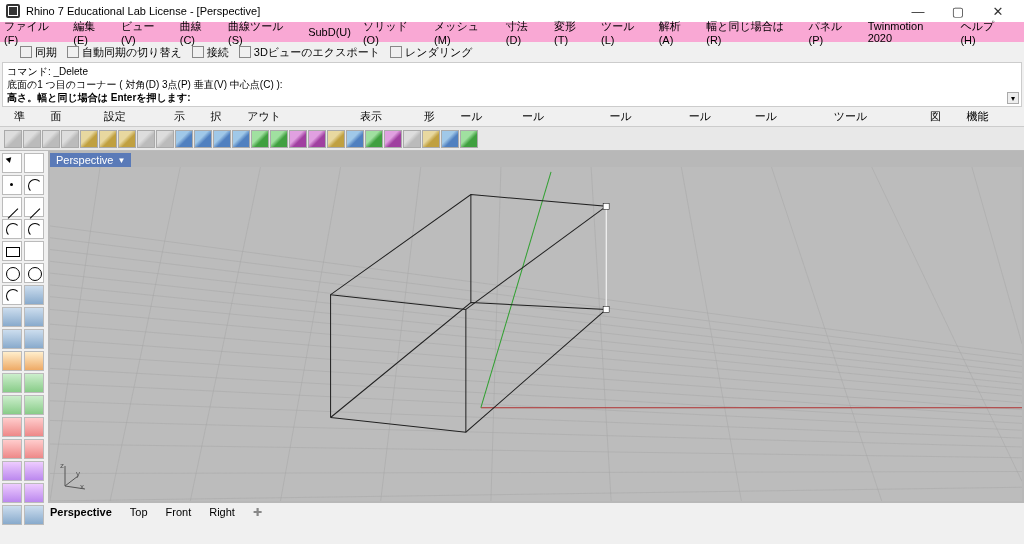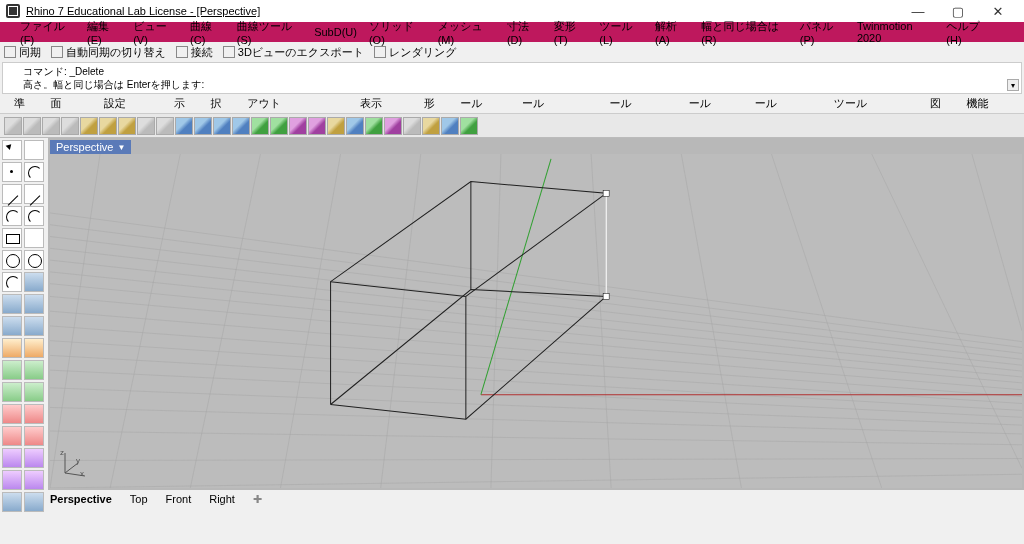--- a/index.html
+++ b/index.html
@@ -1,30 +1,30 @@
 <!DOCTYPE html>
 <html><head>
 <meta charset="utf-8">
 <style>
   * { box-sizing: border-box; margin: 0; padding: 0; font-family: "Meiryo UI", "MS UI Gothic", sans-serif; }
   body { width: 1024px; height: 544px; overflow: hidden; background: #f0f0f0; font-size: 11px; color: #000; }
   .titlebar { height: 22px; background: #fff; display: flex; align-items: center; padding: 0 6px; }
   .titlebar .app-icon { width: 14px; height: 14px; background: #333; margin-right: 6px; border-radius: 2px; position:relative; }
   .titlebar .app-icon::after{content:"";position:absolute;inset:2px;border:1px solid #fff;}
-  .titlebar .title { flex: 1; font-size: 11px; text-decoration: underline; }
+  .titlebar .title { flex: 1; font-size: 11px; }
   .titlebar .win-btn { width: 40px; height: 22px; display: flex; align-items: center; justify-content: center; font-size: 13px; color:#333;}
-  .menubar { height: 20px; background: #be185d; display: flex; align-items: center; padding: 0 20px; font-size: 11px; }
+  .menubar { height: 20px; background: #f9a8d4; display: flex; align-items: center; padding: 0 4px; font-size: 11px; }
   .menubar span { margin-right: 12px; }
-  .quickbar { height: 20px; background: #f0f0f0; display: flex; align-items: center; padding: 0 4px; font-size: 11px; gap:10px;}
+  .quickbar { height: 20px; background: #f0f0f0; display: flex; align-items: center; padding: 0 20px; font-size: 11px; gap:10px;}
   .quickbar .qitem{display:flex;align-items:center;gap:3px;}
   .qicon{width:12px;height:12px;border:1px solid #888;display:inline-block;}
   .cmdlog { background: #fff; border: 1px solid #ccc; margin: 0 2px; padding: 2px 4px; font-size: 10px; line-height: 13px; position:relative;}
   .cmdlog .dropdown{position:absolute;right:2px;bottom:2px;width:12px;height:12px;border:1px solid #aaa;background:#eee;display:flex;align-items:center;justify-content:center;font-size:8px;}
-  .cmdlog div{white-space:nowrap;margin-left:16px;}
-  .cmdlog .prompt{font-weight:normal;}
+  .cmdlog div{white-space:nowrap;}
+  .cmdlog .prompt{font-weight:bold;}
   .tabstrip { height: 20px; background: #f0f0f0; display: flex; align-items: flex-end; padding: 0 4px; border-bottom:1px solid #ccc;}
   .tabstrip span { padding: 2px 10px; font-size: 11px; }
   .toolbar2 { height: 24px; background: #e8e8e8; display: flex; align-items: center; padding: 0 4px; gap: 1px; border-bottom:1px solid #bbb;}
   .tbicon { width: 18px; height: 18px; background: linear-gradient(135deg,#ddd 40%,#bbb 60%); border:1px solid #aaa;}
   .tbicon.c1{background:linear-gradient(135deg,#e8d8a0 40%,#c0a040 60%);}
   .tbicon.c2{background:linear-gradient(135deg,#a0c8e8 40%,#5080c0 60%);}
   .tbicon.c3{background:linear-gradient(135deg,#a0e0a0 40%,#40a040 60%);}
   .tbicon.c4{background:linear-gradient(135deg,#e0a0e0 40%,#a040a0 60%);}
   .main { display: flex; height: 352px; }
   .sidetools { width: 48px; background: #f0f0f0; display: flex; flex-wrap: wrap; align-content: flex-start; gap: 2px; padding: 2px; }
@@ -101,20 +101,21 @@
       <span>3Dビューのエクスポート</span>
     </div>
   <div class="qitem">
       <span class="qicon"></span>
       <span>レンダリング</span>
     </div>
 </div>
 
 <div class="cmdlog">
   <div>コマンド: _Delete</div>
+  <div>底面の1 つ目のコーナー ( 対角(D)  3点(P)  垂直(V)  中心点(C) ):</div>
   <div class="prompt">高さ。幅と同じ場合は Enterを押します:</div>
   <div class="dropdown">▾</div>
 </div>
 
 <div class="tabstrip">
   <span>標準</span>
   <span>作業平面</span>
   <span>ビューの設定</span>
   <span>表示</span>
   <span>選択</span>

